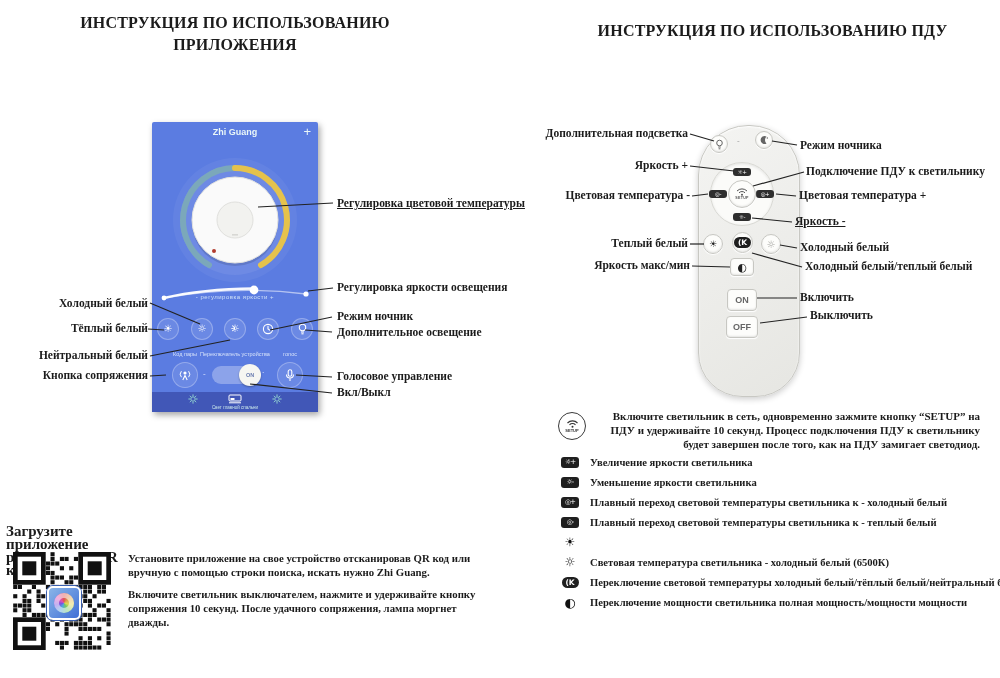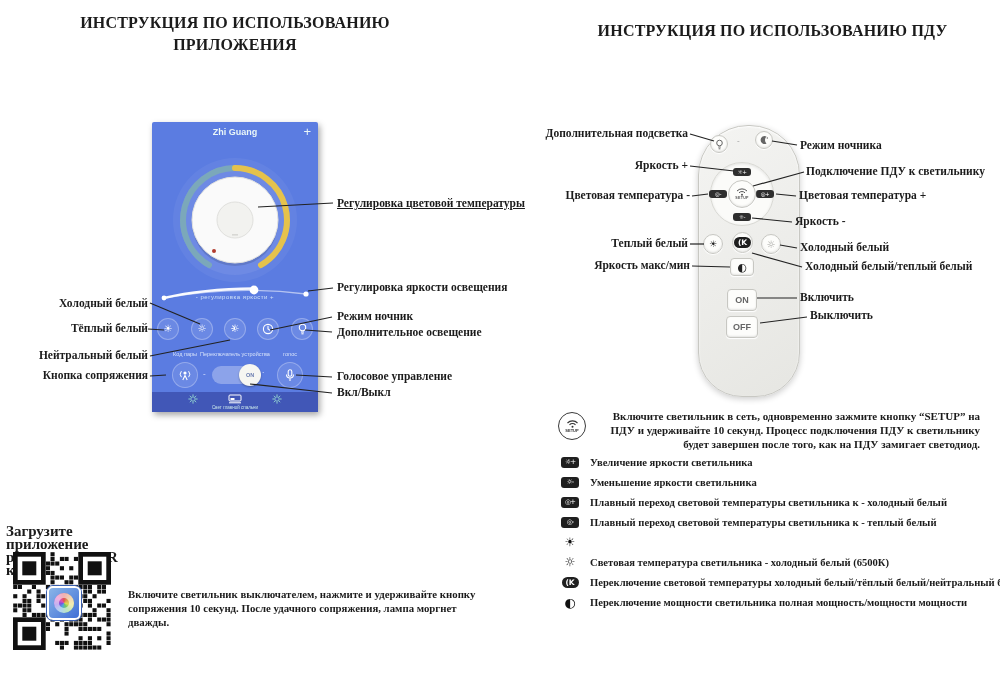--- a/index.html
+++ b/index.html
@@ -277,21 +277,21 @@
   </div>
 
   <div class="co" style="right:312px;top:127px;">Дополнительная подсветка</div>
   <div class="co" style="right:312px;top:159px;">Яркость +</div>
   <div class="co" style="right:310px;top:189px;">Цветовая температура -</div>
   <div class="co" style="right:312px;top:237px;">Теплый белый</div>
   <div class="co" style="right:310px;top:259px;">Яркость макс/мин</div>
   <div class="co" style="left:800px;top:139px;">Режим ночника</div>
   <div class="co" style="left:806px;top:165px;">Подключение ПДУ к светильнику</div>
   <div class="co" style="left:799px;top:189px;">Цветовая температура +</div>
-  <div class="co" style="left:795px;top:215px;">Яркость -</div>
+  <div class="co" style="left:795px;top:215px;text-decoration:underline;">Яркость -</div>
   <div class="co" style="left:800px;top:241px;">Холодный белый</div>
   <div class="co" style="left:805px;top:260px;">Холодный белый/теплый белый</div>
   <div class="co" style="left:800px;top:291px;">Включить</div>
   <div class="co" style="left:810px;top:309px;">Выключить</div>
 
   <div class="setup-note-icon">
     <svg width="13" height="8" viewBox="0 0 12 8">
       <path d="M1 3 A 7 7 0 0 1 11 3 M3 4.8 A 4.2 4.2 0 0 1 9 4.8" fill="none" stroke="#333" stroke-width="1.1"></path>
       <circle cx="6" cy="6.8" r="1" fill="#333"></circle>
     </svg>
@@ -510,15 +510,16 @@
           <rect x="74.9" y="93.5" width="4.1" height="4.1"></rect>
           <rect x="79.5" y="93.5" width="4.1" height="4.1"></rect>
           <rect x="84.2" y="93.5" width="4.1" height="4.1"></rect>
         </g>
     </svg>
   </div>
   <div class="qr-appicon">
       <div class="qr-swirl"></div>
     </div>
 
+  <div class="para" style="left:128px;top:551px;">Установите приложение на свое устройство отсканировав QR код или вручную с помощью строки поиска, искать нужно Zhi Guang.</div>
   <div class="para" style="left:128px;top:587px;">Включите светильник выключателем, нажмите и удерживайте кнопку сопряжения 10 секунд. После удачного сопряжения, лампа моргнет дважды.</div>
 
 </div>
 
 </body></html>

